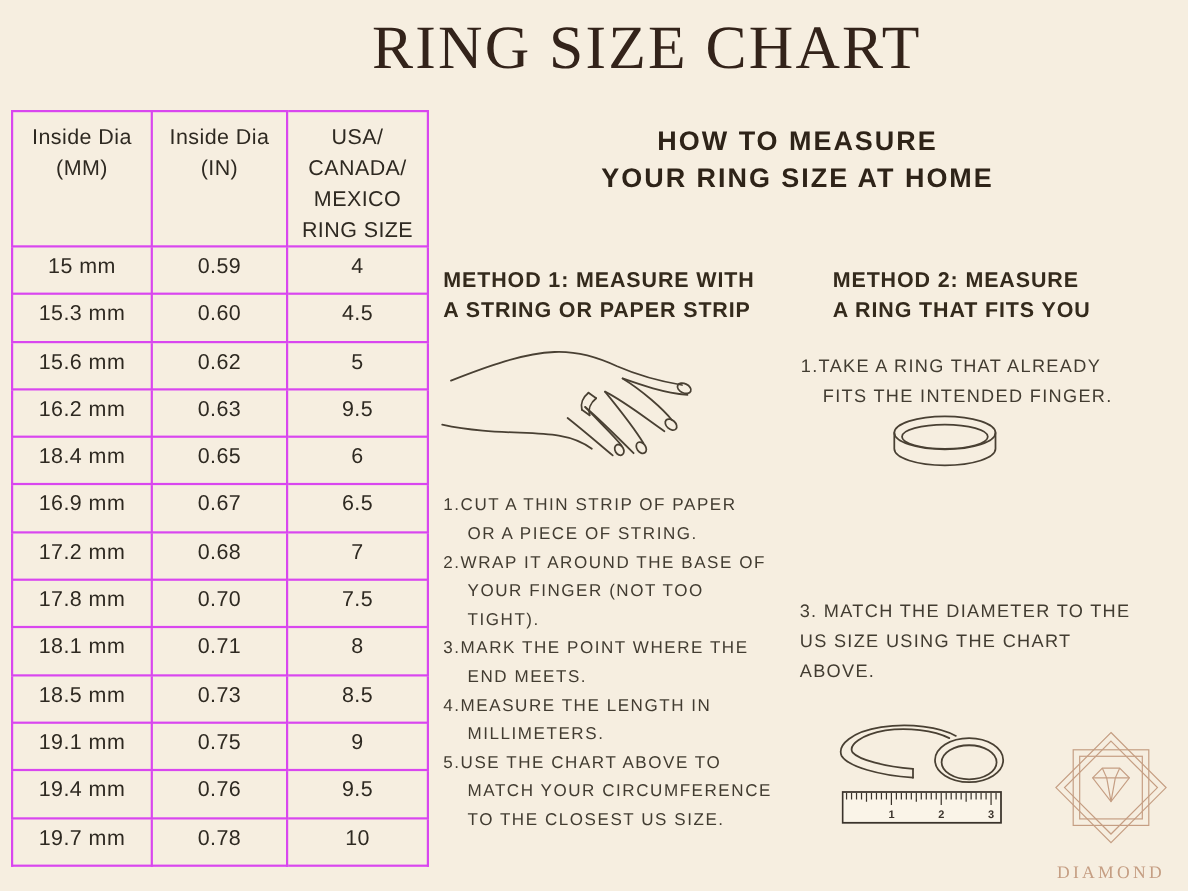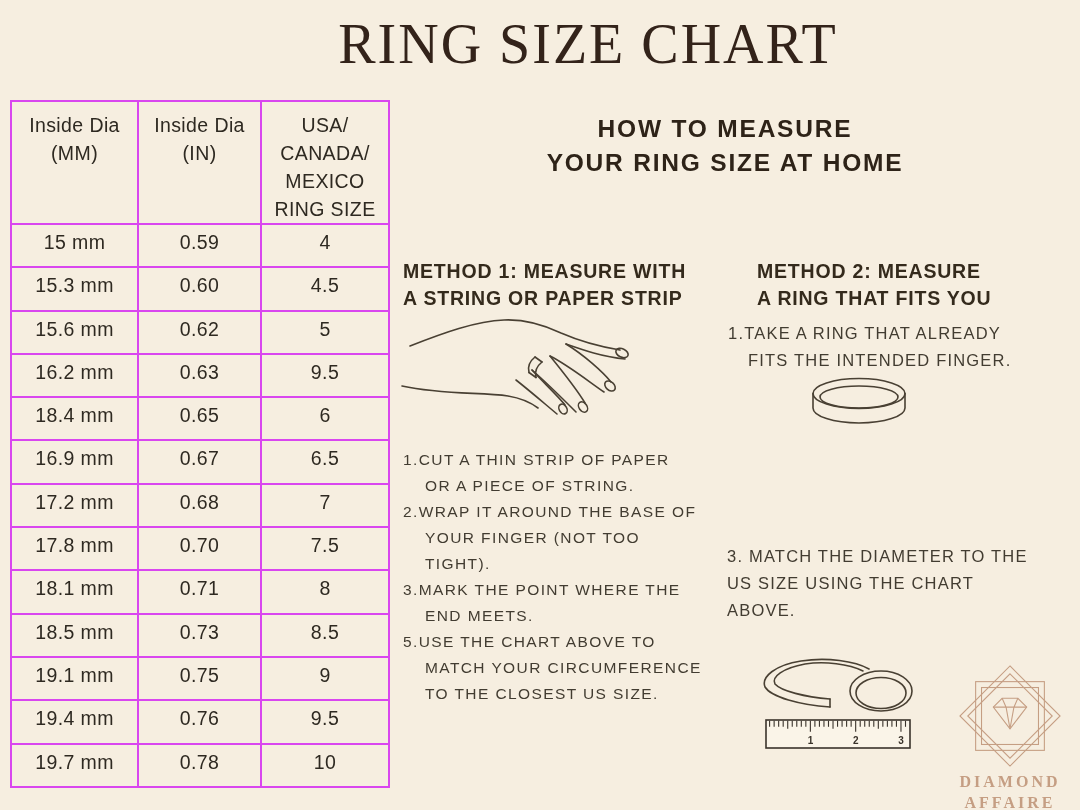--- a/index.html
+++ b/index.html
@@ -44,21 +44,20 @@
   .howto-heading{
     position:absolute; left:420px; top:112px; width:610px;
     text-align:center; font-weight:700; font-size:24.5px;
     letter-spacing:1.8px; line-height:34px; color:#2e2318;
     white-space:pre-line;
   }
   .method-heading{
     position:absolute; font-weight:700; font-size:19.5px;
     letter-spacing:.8px; line-height:27px; color:#342a1c;
     white-space:pre-line;
-    margin-top:16px;
   }
   .m1-heading{left:403px; top:242px;}
   .m2-heading{left:757px; top:242px;}
   
   .steps{position:absolute; font-size:15.5px; letter-spacing:1.4px;
     line-height:26px; color:#423c31;}
   .m1-steps{left:403px; top:447px; width:320px;}
   .step{white-space:pre-line;}
   .hang{padding-left:22px; text-indent:-22px;}
   .m2-step{
@@ -76,21 +75,21 @@
   .ruler-illus{left:765px; top:719px;}
   .line{stroke:#494033; stroke-width:1.6; fill:none; stroke-linecap:round;}
   .ruler-num{font-family:"Liberation Sans",sans-serif; font-size:10px;
     font-weight:700; fill:#3a332b; text-anchor:middle;}
   
   .logo{position:absolute; left:940px; top:662px; width:140px; text-align:center;}
   .logo svg{display:block; margin:0 auto;}
   .logo-line{stroke:#c59e83; stroke-width:1.1; fill:none;}
   .logo-text{
     font-family:"Liberation Serif", serif; color:#c59e83;
-    font-size:16px; letter-spacing:3px; line-height:19px; margin-top:2px;font-weight:bold;
+    font-size:16px; letter-spacing:3px; line-height:19px; margin-top:14px;
   }
 </style>
 </head>
 <body>
 
 <div class="page">
 
   <div class="title">RING SIZE CHART</div>
 
   <table class="size-table">
@@ -208,20 +207,22 @@
   </svg>
 
   <div class="steps m1-steps">
     <div class="step hang">1.CUT A THIN STRIP OF PAPER
 OR A PIECE OF STRING.</div>
     <div class="step hang">2.WRAP IT AROUND THE BASE OF
 YOUR FINGER (NOT TOO
 TIGHT).</div>
     <div class="step hang">3.MARK THE POINT WHERE THE
 END MEETS.</div>
+    <div class="step hang">4.MEASURE THE LENGTH IN
+MILLIMETERS.</div>
     <div class="step hang">5.USE THE CHART ABOVE TO
 MATCH YOUR CIRCUMFERENCE
 TO THE CLOSEST US SIZE.</div>
   </div>
 
   <div class="m2-step m2-step1">1.TAKE A RING THAT ALREADY
 FITS THE INTENDED FINGER.</div>
 
   <svg class="illus ring-illus" width="106" height="60" viewBox="0 0 106 60">
     <ellipse class="line" cx="53" cy="19.5" rx="46" ry="15"></ellipse>

